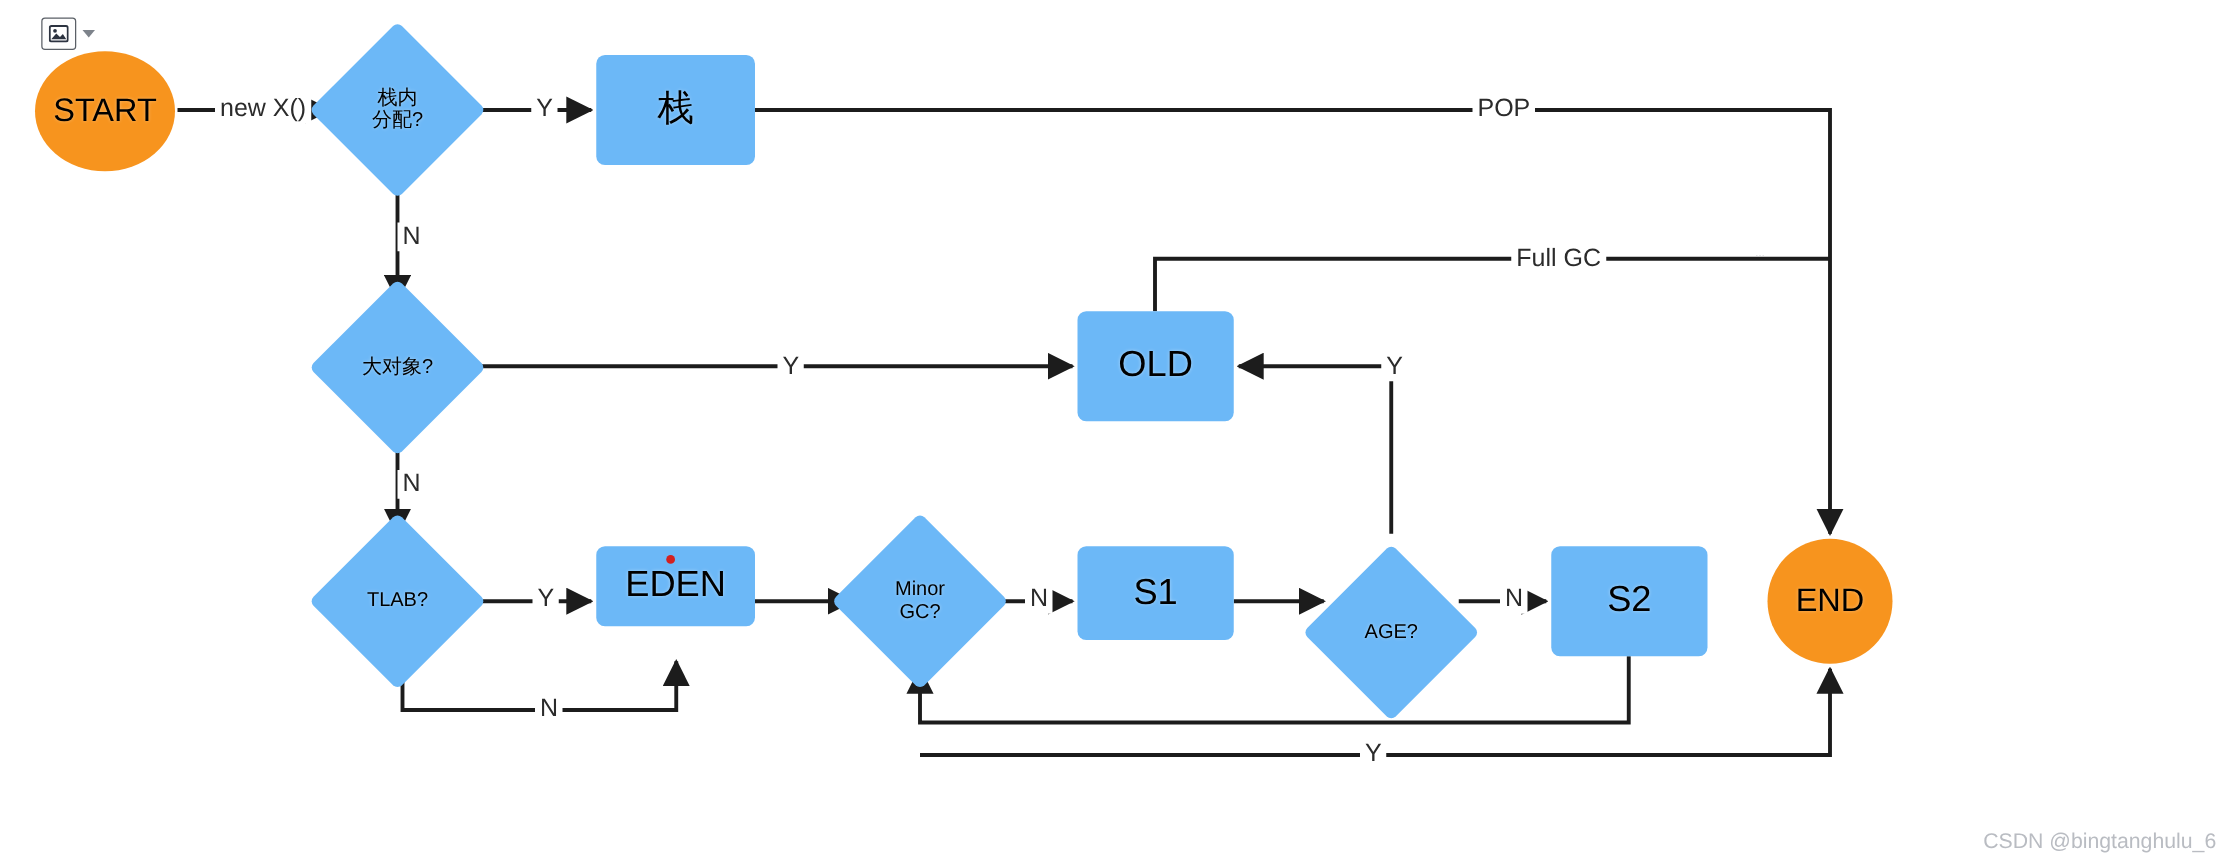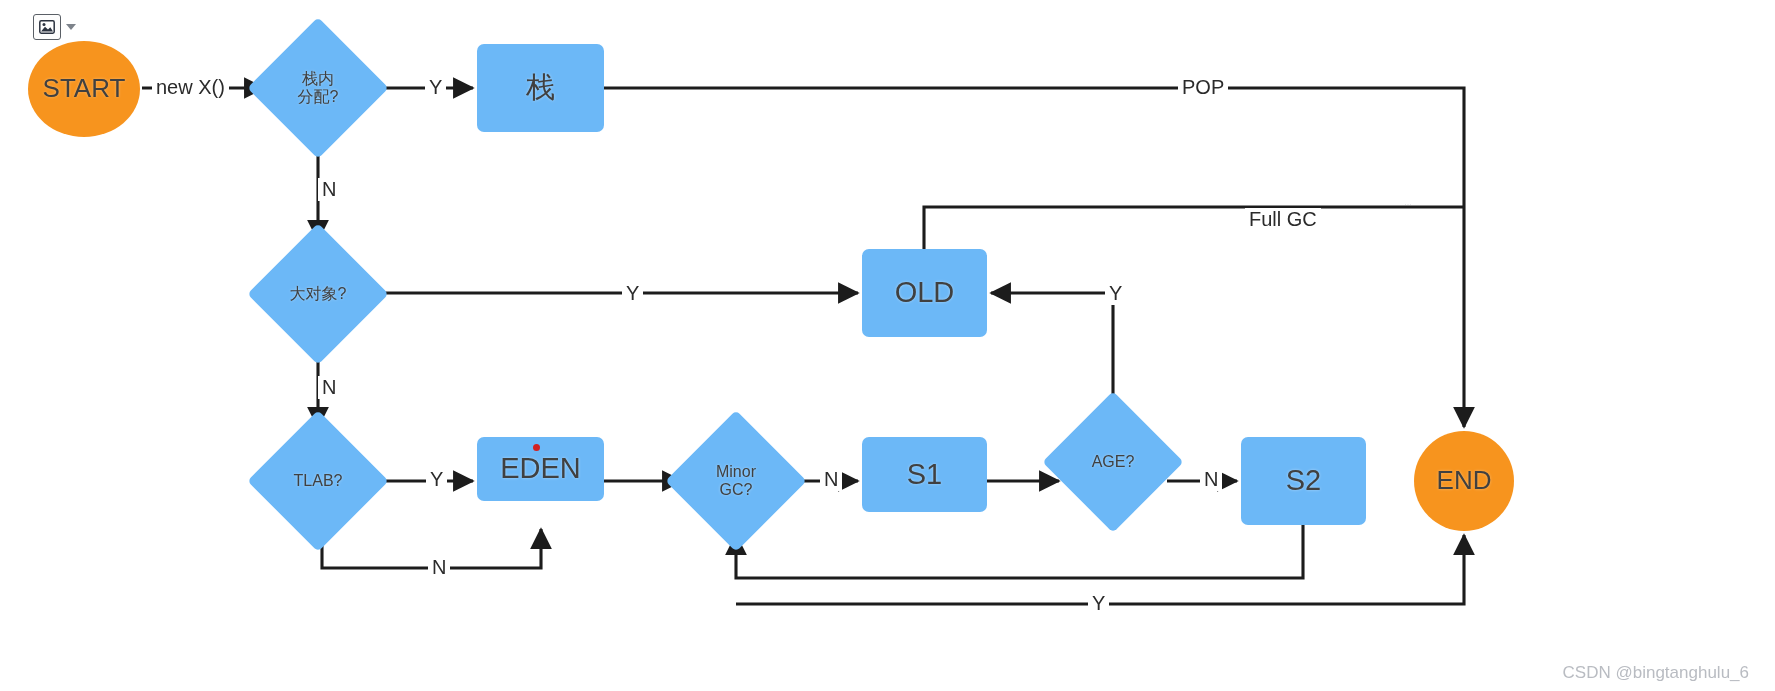--- a/index.html
+++ b/index.html
@@ -3,21 +3,21 @@
 <meta charset="utf-8">
 <style>
   html,body{margin:0;padding:0;background:#ffffff;}
   body{width:1775px;height:691px;position:relative;overflow:hidden;
        font-family:"Liberation Sans","DejaVu Sans",sans-serif;}
 
   #canvas{position:absolute;left:0;top:0;width:1775px;height:691px;}
 
   
   .node{position:absolute;display:flex;align-items:center;justify-content:center;
-        text-align:center;color:#404040;font-weight:500;line-height:1.15;
+        text-align:center;color:#000000;font-weight:500;line-height:1.15;
         box-sizing:border-box;z-index:3;}
 
   .terminal{border-radius:50%;background:#F7941E;font-size:26px;
             text-shadow:0 0 3px rgba(255,255,255,.35);}
 
   .process{background:#6CB8F7;border-radius:7px;font-size:29px;
            text-shadow:0 0 3px rgba(255,255,255,.45);}
 
   .decision{background:transparent;font-size:16px;}
   .decision .dshape{position:absolute;left:0;top:0;width:100%;height:100%;
@@ -36,21 +36,21 @@
   #imgwidget .box{width:26px;height:24px;border:1.6px solid #5a5f66;border-radius:3px;
                   background:#fdfdfd;display:flex;align-items:center;justify-content:center;}
   #imgwidget .caret{width:0;height:0;border-left:5px solid transparent;
                     border-right:5px solid transparent;border-top:6px solid #7d838b;}
 
   
   #eden-dot{position:absolute;width:7px;height:7px;border-radius:50%;
             background:#D32020;left:533px;top:444px;z-index:6;}
 
   
-  #watermark{position:absolute;right:26px;bottom:8px;font-size:17px;color:#b9bcc2;
+  #watermark{position:absolute;right:2px;bottom:8px;font-size:17px;color:#b9bcc2;
              z-index:8;font-family:"Liberation Sans","DejaVu Sans",sans-serif;}
 
   
   #faint-mark{position:absolute;left:1404px;top:198px;font-size:8px;color:#d7d9dd;
               z-index:5;letter-spacing:.3px;}
 </style>
 </head>
 <body>
 
 <div id="imgwidget">
@@ -142,42 +142,42 @@
 <div class="node decision" style="left:686px;top:431px;width:100px;height:100px;">
   <span class="dshape"></span>
   <span class="dlabel">Minor
 GC?</span>
 </div>
 
 <div class="node process" style="left:862px;top:437px;width:125px;height:75px;">
   <span>S1</span>
 </div>
 
-<div class="node decision" style="left:1063px;top:412px;width:100px;height:100px;align-items:center;">
+<div class="node decision" style="left:1063px;top:456px;width:100px;height:100px;align-items:center;">
   <span class="dshape"></span>
   <span class="dlabel">AGE?</span>
 </div>
 
 <div class="node process" style="left:1241px;top:437px;width:125px;height:88px;">
   <span>S2</span>
 </div>
 
 <div class="node terminal" style="left:1414px;top:431px;width:100px;height:100px;">
   <span>END</span>
 </div>
 
-<span class="elabel" style="left:152px;top:76px;text-align:right;">new X()</span>
+<span class="elabel" style="left:172px;top:76px;text-align:right;">new X()</span>
 <span class="elabel" style="left:425px;top:76px;">Y</span>
 <span class="elabel" style="left:318px;top:178px;">N</span>
 <span class="elabel" style="left:622px;top:282px;">Y</span>
 <span class="elabel" style="left:318px;top:376px;">N</span>
 <span class="elabel" style="left:426px;top:468px;">Y</span>
 <span class="elabel" style="left:428px;top:556px;">N</span>
 <span class="elabel" style="left:820px;top:468px;">N</span>
 <span class="elabel" style="left:1200px;top:468px;">N</span>
 <span class="elabel" style="left:1105px;top:282px;">Y</span>
 <span class="elabel" style="left:1178px;top:76px;">POP</span>
-<span class="elabel" style="left:1245px;top:196px;margin-top:12px;">Full GC</span>
+<span class="elabel" style="left:1209px;top:196px;">Full GC</span>
 <span class="elabel" style="left:1088px;top:592px;">Y</span>
 
 <span id="faint-mark">…</span>
 
 <div id="watermark">CSDN @bingtanghulu_6</div>
 
 </body></html>

